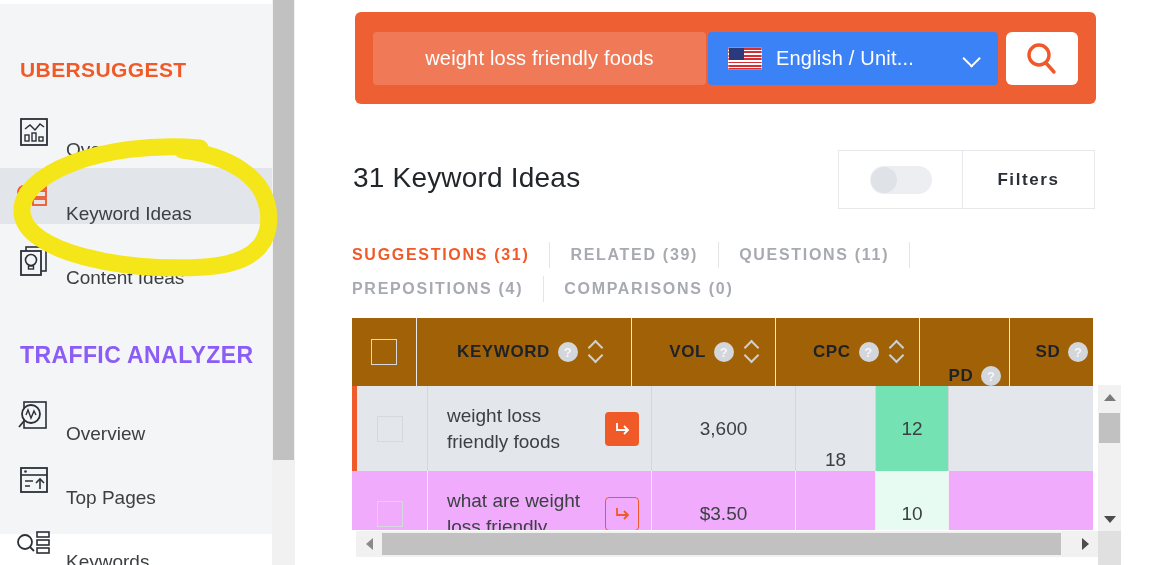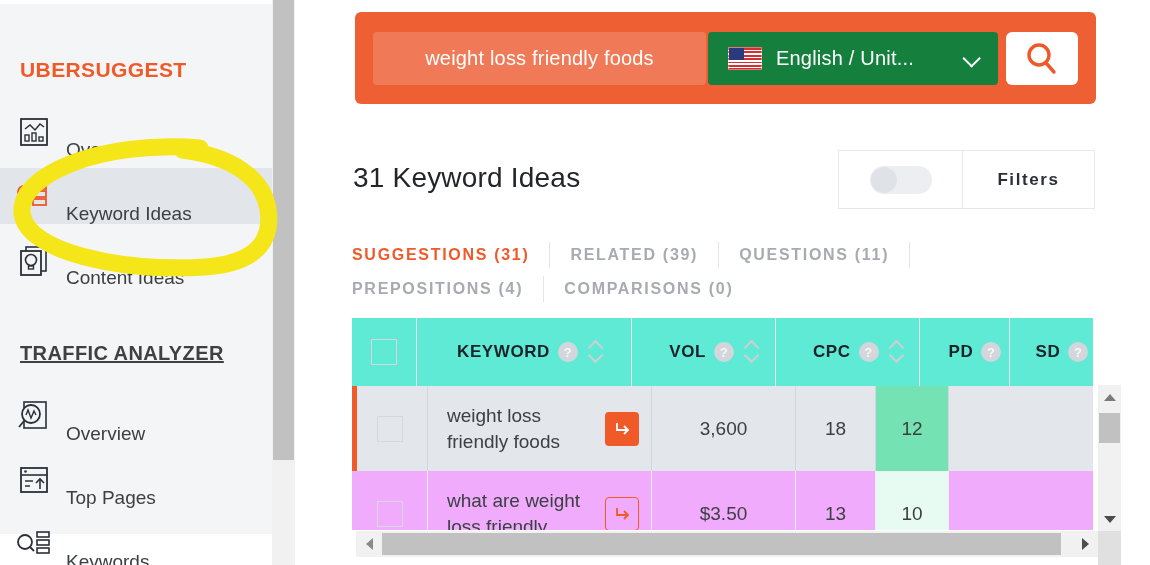--- a/index.html
+++ b/index.html
@@ -16,23 +16,22 @@
     position: absolute; left:0; top:4px; width:272px; height:530px;
     background:#f4f5f7;
   }
   .brand {
     position:absolute; left:20px; top:54px;
     font-size:21px; font-weight:bold; letter-spacing:0.4px;
     color:#f05a28;
   }
   .section-title {
     position:absolute; left:20px;
-    font-size:20px; font-weight:bold; letter-spacing:0.4px;
-    color:#404040;
-    text-decoration:underline;
+    font-size:23px; font-weight:bold; letter-spacing:0.4px;
+    color:#8b5cf6;
   }
   .nav-item {
     position:absolute; left:0; width:272px; height:56px;
     display:flex; align-items:center;
   }
   .nav-item.active { background:#e2e5ea; }
   .nav-icon {
     width:40px; height:40px; margin-left:14px;
     display:flex; align-items:center; justify-content:center;
     flex:0 0 auto;
@@ -67,21 +66,21 @@
   #search-input-box {
     position:absolute; left:18px; top:20px; width:333px; height:53px;
     background:#f07a57; border-radius:4px;
     display:flex; align-items:center; justify-content:center;
   }
   #search-input-box .val {
     color:#ffffff; font-size:20px; letter-spacing:0.2px;
   }
   #lang-box {
     position:absolute; left:353px; top:20px; width:290px; height:53px;
-    background:#15803d; border-radius:4px;
+    background:#3b82f6; border-radius:4px;
     display:flex; align-items:center;
   }
   .flag {
     width:34px; height:23px; margin-left:20px; flex:0 0 auto;
     border:1px solid rgba(255,255,255,.35);
     background:
       repeating-linear-gradient(to bottom,
         #d42e33 0, #d42e33 1.7px, #ffffff 1.7px, #ffffff 3.4px);
     position:relative; overflow:hidden;
   }
@@ -145,35 +144,35 @@
   .tab.active { color:#f05a28; }
   .tab-sep {
     width:1px; height:26px; background:#e3e5e8; margin:0 20px;
   }
   .tabs-row { display:flex; align-items:center; height:34px; }
   #table {
     position:absolute; left:57px; top:318px; width:741px; height:212px;
     overflow:hidden;
   }
   .trow { display:flex; width:741px; }
-  .thead { background:#5eead4; height:68px;gap:21px; }
+  .thead { background:#a16207; height:68px;gap:21px; }
   .cell {
     display:flex; align-items:center;
     border-right:1px solid #e7e9ec;
     font-size:19px; color:#3c4043;
   }
   .thead .cell {
     justify-content:center; font-weight:bold; font-size:17px;
     letter-spacing:0.6px; color:#1d2228;
   }
   .c-check { width:76px; justify-content:center; }
   .c-kw    { width:224px; }
   .c-vol   { width:144px; justify-content:center; }
   .c-cpc   { width:144px; justify-content:center; }
-  .c-pd    { width:80px;  justify-content:center; }
+  .c-pd    { width:80px;  justify-content:center;align-items:flex-end; }
   .c-sd    { width:73px;  justify-content:center; border-right:none; }
   .qmark {
     display:inline-flex; align-items:center; justify-content:center;
     width:20px; height:20px; border-radius:50%;
     background:#d3d6da; color:#f6f7f9; font-size:13px; font-weight:bold;
     margin-left:8px; cursor:pointer;
   }
   .sorter {
     margin-left:12px; width:13px; height:22px; position:relative; cursor:pointer;
   }

